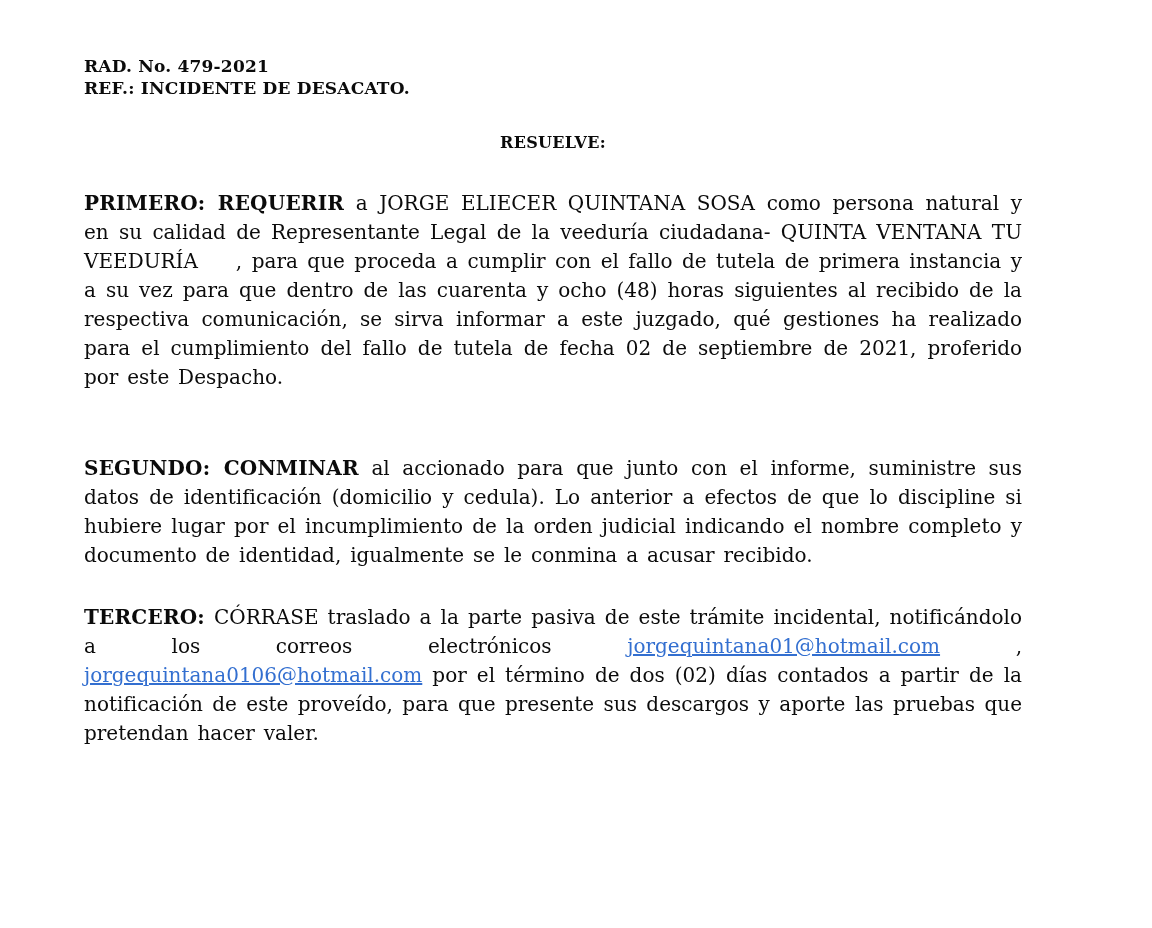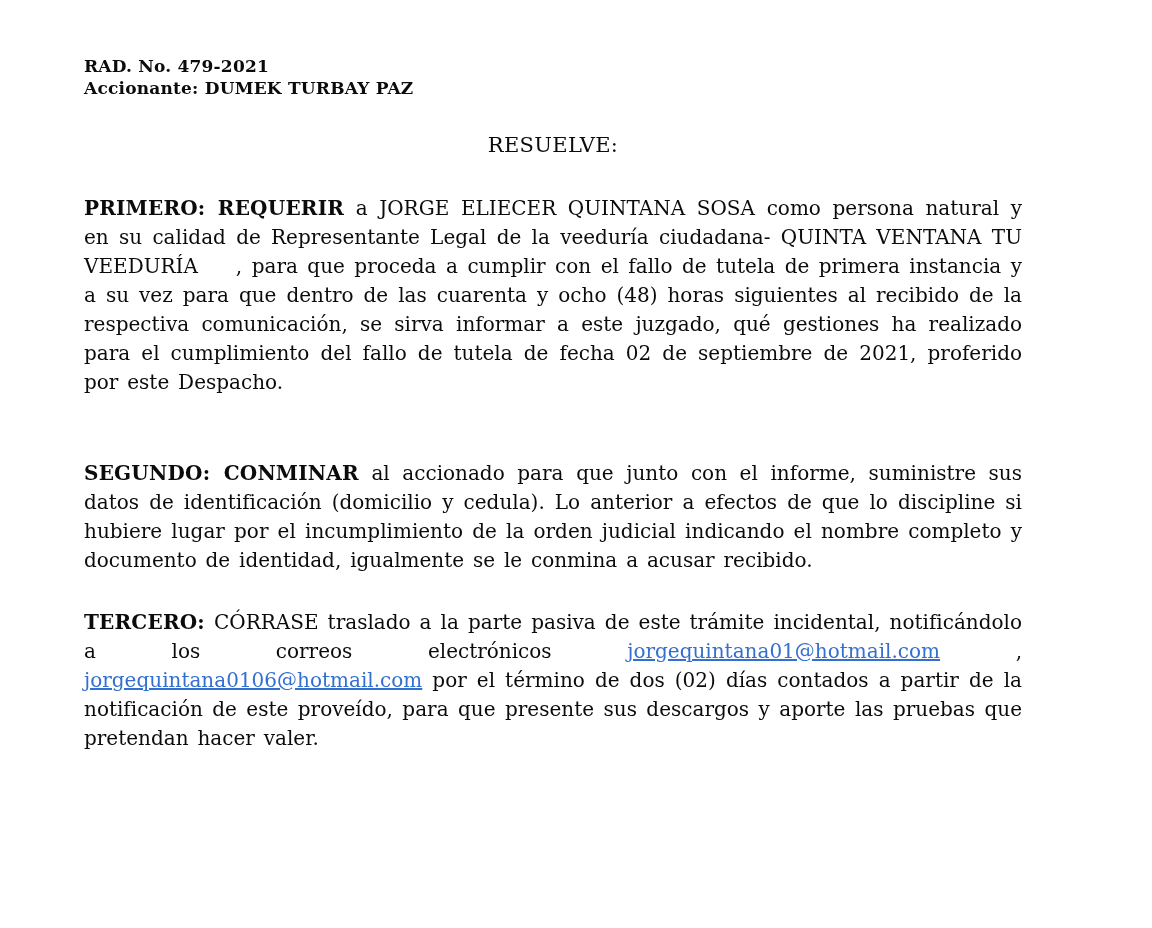--- a/index.html
+++ b/index.html
@@ -24,22 +24,22 @@
     font-size: 17px;
     font-weight: bold;
     line-height: 22px;
     letter-spacing: 0.2px;
   }
 
   .doc-title {
     margin-top: 34px;
     margin-bottom: 37px;
     text-align: center;
-    font-size: 21px;
-    font-weight: normal;
+    font-size: 16px;
+    font-weight: bold;
     letter-spacing: 0.3px;
   }
 
   .doc-body p {
     font-size: 20px;
     line-height: 29px;
     text-align: justify;
     word-spacing: 2.5px;
   }
 
@@ -59,21 +59,21 @@
     cursor: pointer;
   }
 </style>
 </head>
 <body>
 
 <div class="page">
 
   <header class="doc-header">
     <div>RAD. No. 479-2021</div>
-    <div>Accionante: DUMEK TURBAY PAZ</div>
+    <div>REF.: INCIDENTE DE DESACATO.</div>
   </header>
 
   <h1 class="doc-title">RESUELVE:</h1>
 
   <section class="doc-body">
     <p class="para-primero"><span class="lead">PRIMERO: REQUERIR</span><span class="run"> a JORGE ELIECER QUINTANA SOSA como persona natural y en su calidad de Representante Legal de la veeduría ciudadana- QUINTA VENTANA TU VEEDURÍA &nbsp;&nbsp; , para que proceda a cumplir con el fallo de tutela de primera instancia y a su vez para que dentro de las cuarenta y ocho (48) horas siguientes al recibido de la respectiva comunicación, se sirva informar a este juzgado, qué gestiones ha realizado para el cumplimiento del fallo de tutela de fecha 02 de septiembre de 2021, proferido por este Despacho.</span></p>
     <p class="para-segundo"><span class="lead">SEGUNDO: CONMINAR</span><span class="run"> al accionado para que junto con el informe, suministre sus datos de identificación (domicilio y cedula). Lo anterior a efectos de que lo discipline si hubiere lugar por el incumplimiento de la orden judicial indicando el nombre completo y documento de identidad, igualmente se le conmina a acusar recibido.</span></p>
     <p class="para-tercero"><span class="lead">TERCERO:</span><span class="run"> CÓRRASE traslado a la parte pasiva de este trámite incidental, notificándolo a los correos electrónicos </span><a class="email-link" href="#">jorgequintana01@hotmail.com</a><span class="run"> , </span><a class="email-link" href="#">jorgequintana0106@hotmail.com</a><span class="run"> por el término de dos (02) días contados a partir de la notificación de este proveído, para que presente sus descargos y aporte las pruebas que pretendan hacer valer.</span></p>
   </section>
 

